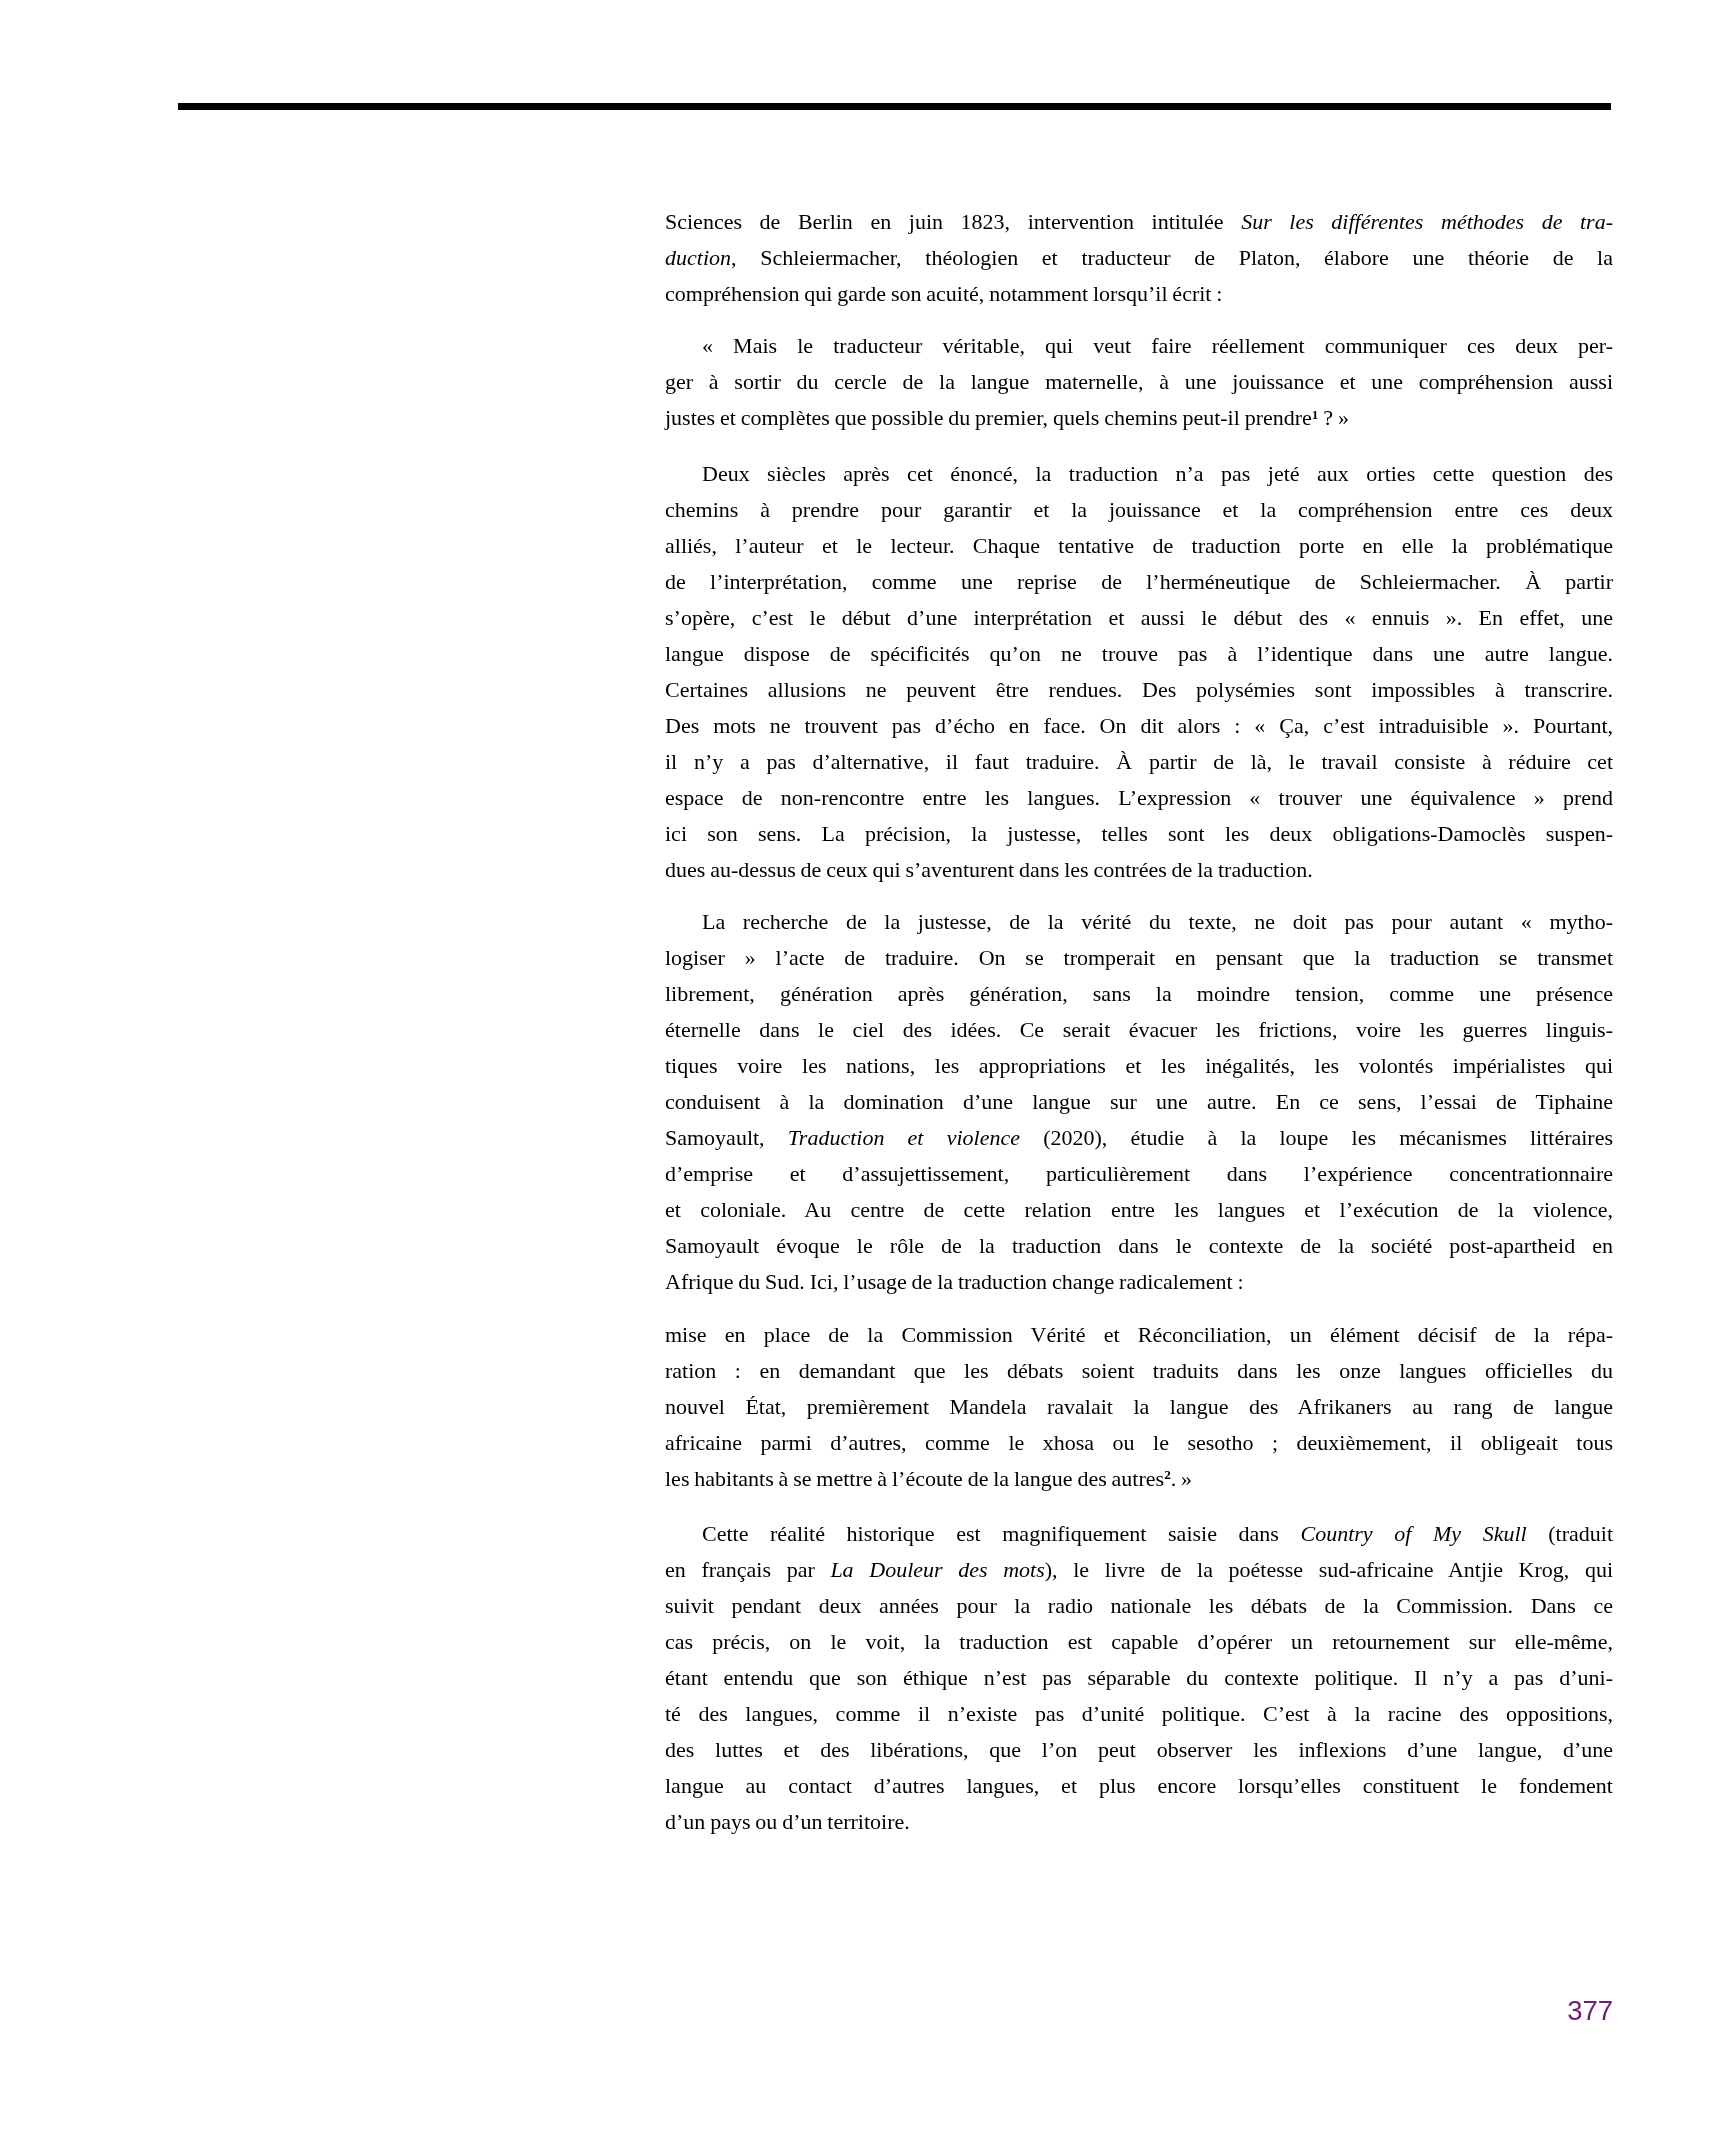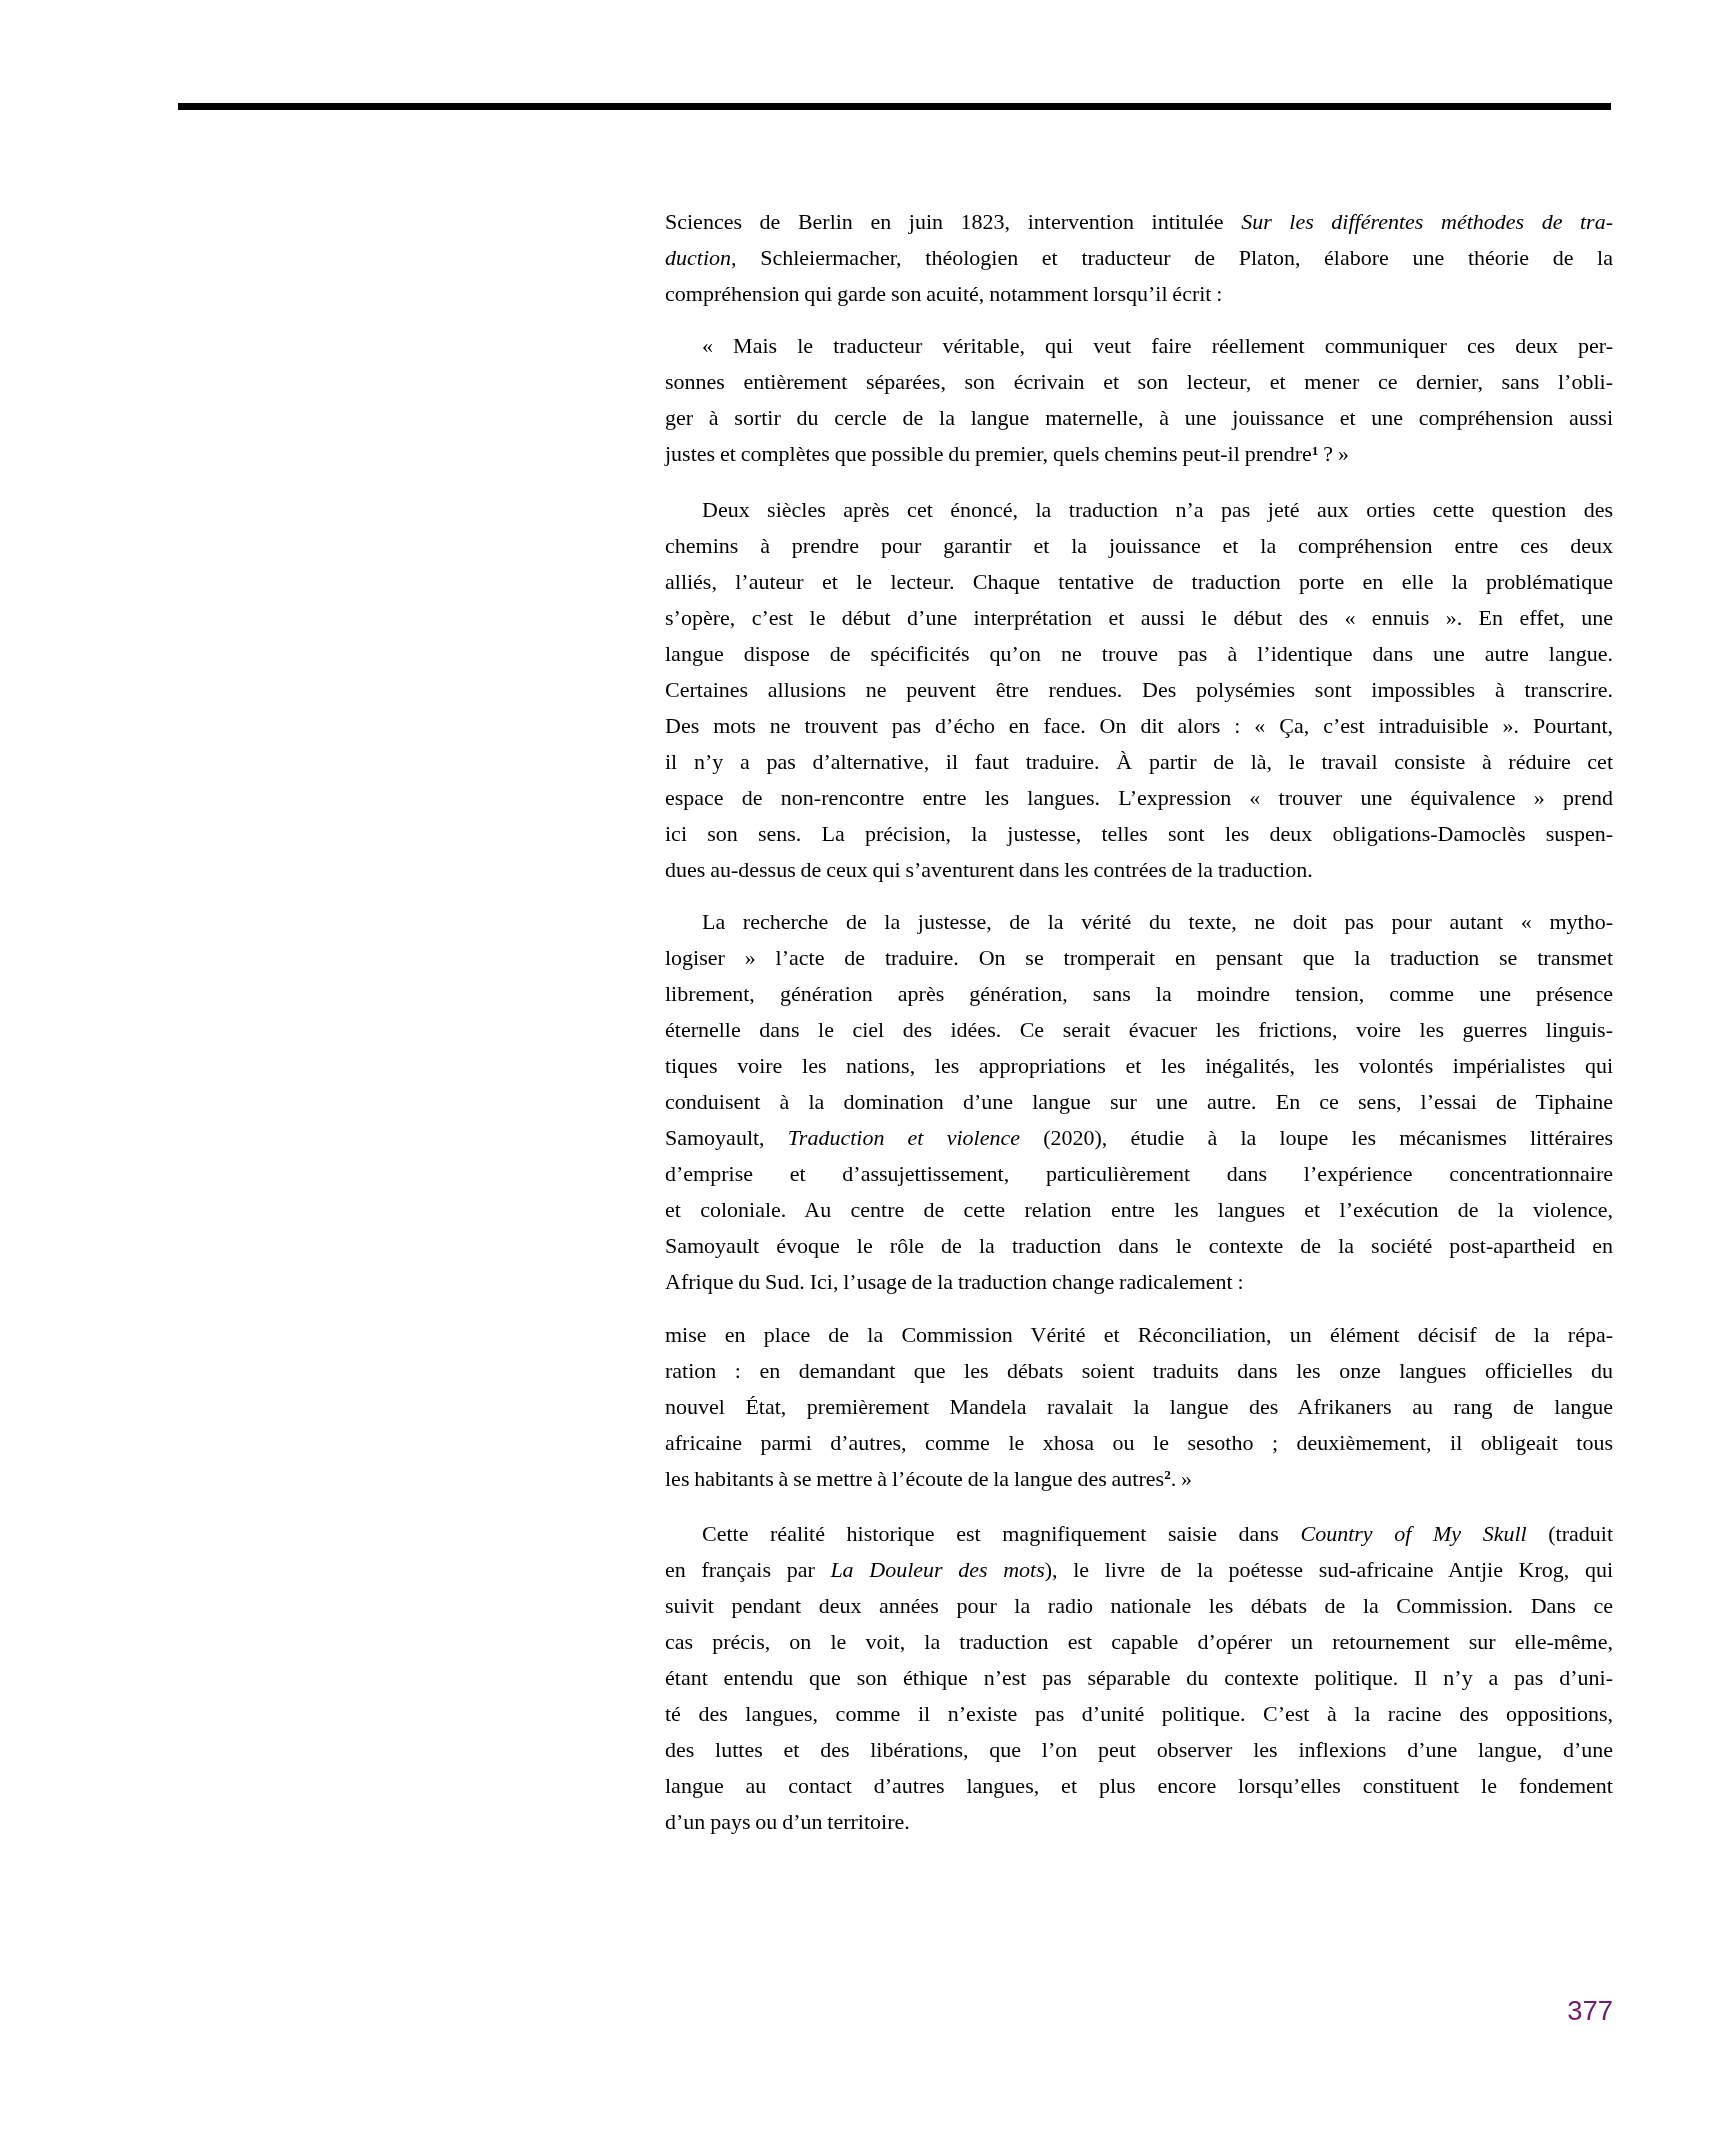--- a/index.html
+++ b/index.html
@@ -61,28 +61,28 @@
 <div class="page">
   <div class="rule"></div>
   <main class="col">
       <div class="para">
         <div class="line"><span class="rm">Sciences de Berlin en juin 1823, intervention intitulée </span><span class="it">Sur les différentes méthodes de tra-</span></div>
         <div class="line"><span class="it">duction</span><span class="rm">, Schleiermacher, théologien et traducteur de Platon, élabore une théorie de la</span></div>
         <div class="line last"><span class="rm">compréhension qui garde son acuité, notamment lorsqu’il écrit :</span></div>
       </div>
       <div class="para">
         <div class="line indent"><span class="rm">« Mais le traducteur véritable, qui veut faire réellement communiquer ces deux per-</span></div>
-        <div class="line"><span class="rm">sonnes entièrement séparées, son écrivain et son lecteur, et mener ce dernier, sans l’obli-</span></div>
         <div class="line"><span class="rm">ger à sortir du cercle de la langue maternelle, à une jouissance et une compréhension aussi</span></div>
         <div class="line last"><span class="rm">justes et complètes que possible du premier, quels chemins peut-il prendre</span><span class="sup">1</span><span class="rm"> ? »</span></div>
       </div>
       <div class="para">
         <div class="line indent"><span class="rm">Deux siècles après cet énoncé, la traduction n’a pas jeté aux orties cette question des</span></div>
         <div class="line"><span class="rm">chemins à prendre pour garantir et la jouissance et la compréhension entre ces deux</span></div>
         <div class="line"><span class="rm">alliés, l’auteur et le lecteur. Chaque tentative de traduction porte en elle la problématique</span></div>
+        <div class="line"><span class="rm">de l’interprétation, comme une reprise de l’herméneutique de Schleiermacher. À partir</span></div>
         <div class="line"><span class="rm">s’opère, c’est le début d’une interprétation et aussi le début des « ennuis ». En effet, une</span></div>
         <div class="line"><span class="rm">langue dispose de spécificités qu’on ne trouve pas à l’identique dans une autre langue.</span></div>
         <div class="line"><span class="rm">Certaines allusions ne peuvent être rendues. Des polysémies sont impossibles à transcrire.</span></div>
         <div class="line"><span class="rm">Des mots ne trouvent pas d’écho en face. On dit alors : « Ça, c’est intraduisible ». Pourtant,</span></div>
         <div class="line"><span class="rm">il n’y a pas d’alternative, il faut traduire. À partir de là, le travail consiste à réduire cet</span></div>
         <div class="line"><span class="rm">espace de non-rencontre entre les langues. L’expression « trouver une équivalence » prend</span></div>
         <div class="line"><span class="rm">ici son sens. La précision, la justesse, telles sont les deux obligations-Damoclès suspen-</span></div>
         <div class="line last"><span class="rm">dues au-dessus de ceux qui s’aventurent dans les contrées de la traduction.</span></div>
       </div>
       <div class="para">

